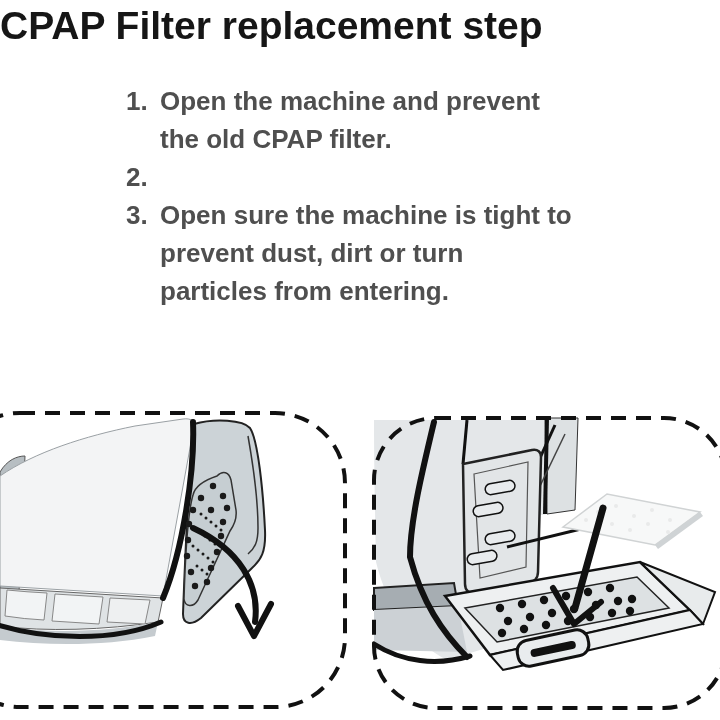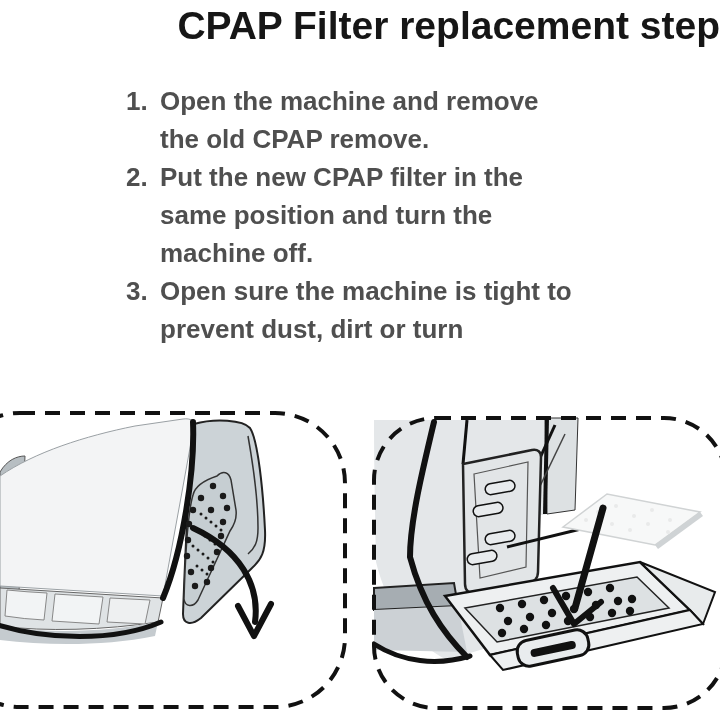--- a/index.html
+++ b/index.html
@@ -1,21 +1,21 @@
 <!DOCTYPE html>
 <html><head>
 <meta charset="utf-8">
 <style>
   html,body{margin:0;padding:0;background:#fff;}
   .canvas{
     position:relative;width:720px;height:720px;overflow:hidden;background:#ffffff;
     font-family:"Liberation Sans", sans-serif;
   }
   .title{
-    position:absolute;top:4px;left:0;right:0;text-align:right;
+    position:absolute;top:4px;left:0;right:0;text-align:left;
     font-size:39px;font-weight:700;color:#161616;letter-spacing:0;
   }
   .steps{position:absolute;left:126px;top:82px;}
   .step{display:flex;}
   .step-num{
     width:34px;flex:0 0 34px;font-size:26px;line-height:38px;font-weight:700;color:#4f4f4f;
   }
   .step-lines div{
     font-size:26px;line-height:38px;font-weight:700;color:#4f4f4f;white-space:nowrap;
   }
@@ -26,37 +26,33 @@
 <body>
 
 <div class="canvas">
 
   <div class="title">CPAP Filter replacement step</div>
 
   <div class="steps">
     <div class="step">
       <div class="step-num">1.</div>
       <div class="step-lines">
-        <div>Open the machine and remove</div>
-        <div>the old CPAP remove.</div>
+        <div>Open the machine and prevent</div>
+        <div>the old CPAP filter.</div>
       </div>
     </div>
     <div class="step">
       <div class="step-num">2.</div>
-      <div class="step-lines">
-        <div>Put the new CPAP filter in the</div>
-        <div>same position and turn the</div>
-        <div>machine off.</div>
-      </div>
     </div>
     <div class="step">
       <div class="step-num">3.</div>
       <div class="step-lines">
         <div>Open sure the machine is tight to</div>
         <div>prevent dust, dirt or turn</div>
+        <div>particles from entering.</div>
       </div>
     </div>
   </div>
 
   <div class="fig" style="left:-55px;top:410px;width:405px;height:300px;">
     <svg width="405" height="300" viewBox="0 0 405 300">
 
       <rect x="5" y="3" width="395" height="294" rx="70" ry="70" fill="none" stroke="#111111" stroke-width="4" stroke-dasharray="15 10"></rect>
 
       <path d="M 55,62 C 62,50 72,46 80,46 L 74,182 L 55,186 Z" fill="#b7bec2" stroke="#555" stroke-width="1"></path>

